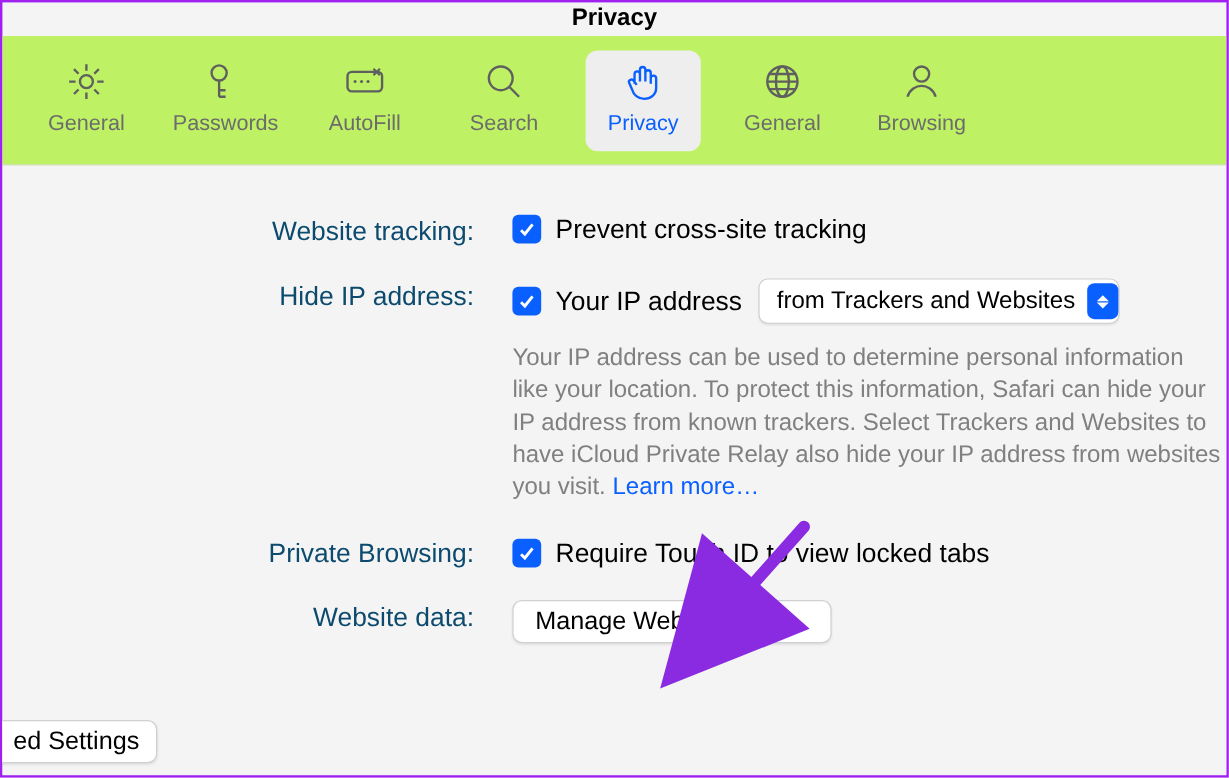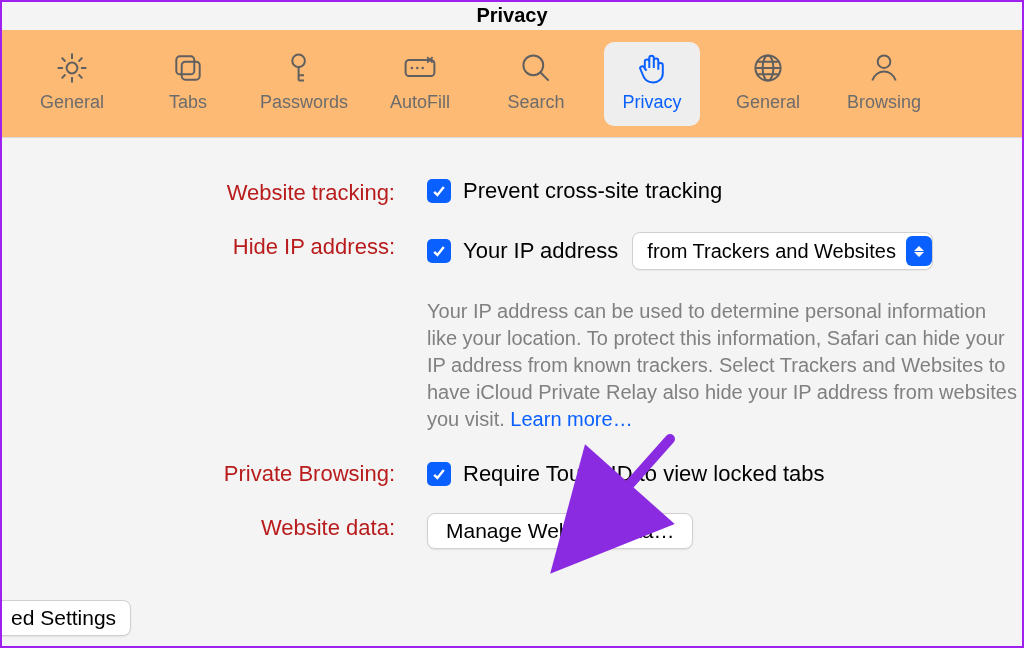--- a/index.html
+++ b/index.html
@@ -20,21 +20,21 @@
     font-weight: 700;
     font-size: 20px;
     color: #000;
   }
 
   
   .toolbar {
     position: absolute;
     top: 28px; left: 0; right: 0;
     height: 108px;
-    background: #fdba74;
+    background: #bef264;
     border-bottom: 1px solid #d9d9d9;
     display: flex;
     align-items: flex-start;
     padding: 12px 22px 0 22px;
     gap: 20px;
   }
   .tool {
     display: flex;
     flex-direction: column;
     align-items: center;
@@ -71,21 +71,21 @@
   }
   .row {
     display: flex;
     align-items: flex-start;
     margin-bottom: 26px;
   }
   .row .lab {
     width: 405px;
     text-align: right;
     font-size: 22px;
-    color: #b91c1c;
+    color: #0c4a6e;
     padding-right: 12px;
     padding-top: 2px;
   }
   .row .val {
     display: flex;
     flex-direction: column;
     gap: 8px;
     font-size: 22px;
     padding-left: 20px;
   }
@@ -131,21 +131,21 @@
     border-right: 5px solid transparent;
   }
   .popup .arrows .up   { border-bottom: 5px solid #fff; }
   .popup .arrows .down { border-top: 5px solid #fff; }
 
   .desc {
     max-width: 590px;
     color: #808080;
     font-size: 20px;
     line-height: 1.35;
-    margin-top: 20px;
+    margin-top: 7px;
   }
   .desc a { color: #0a60ff; text-decoration: none; cursor: pointer; }
 
   .btn {
     height: 36px;
     background: #fff;
     border: 1px solid #d0d0d0;
     border-radius: 8px;
     padding: 0 18px;
     font-size: 21px;
@@ -189,29 +189,20 @@
   <div class="tool">
     <span class="ticon">
       <svg viewBox="0 0 40 40" width="36" height="36">
         <circle cx="20" cy="20" r="6"></circle>
         <path d="M20 4v6M20 30v6M4 20h6M30 20h6M8.5 8.5l4.2 4.2M27.3 27.3l4.2 4.2M8.5 31.5l4.2-4.2M27.3 12.7l4.2-4.2"></path>
       </svg>
     </span>
     <span class="tlabel">General</span>
   </div>
 
-  <div class="tool">
-    <span class="ticon">
-      <svg viewBox="0 0 40 40" width="36" height="36">
-        <rect x="7" y="7" width="20" height="20" rx="4"></rect>
-        <rect x="13" y="13" width="20" height="20" rx="4"></rect>
-      </svg>
-    </span>
-    <span class="tlabel">Tabs</span>
-  </div>
 
   <div class="tool">
     <span class="ticon">
       <svg viewBox="0 0 40 40" width="36" height="36">
         <circle cx="14" cy="12" r="7"></circle>
         <path d="M14 19v15M14 28h6M14 34h6"></path>
       </svg>
     </span>
     <span class="tlabel">Passwords</span>
   </div>

